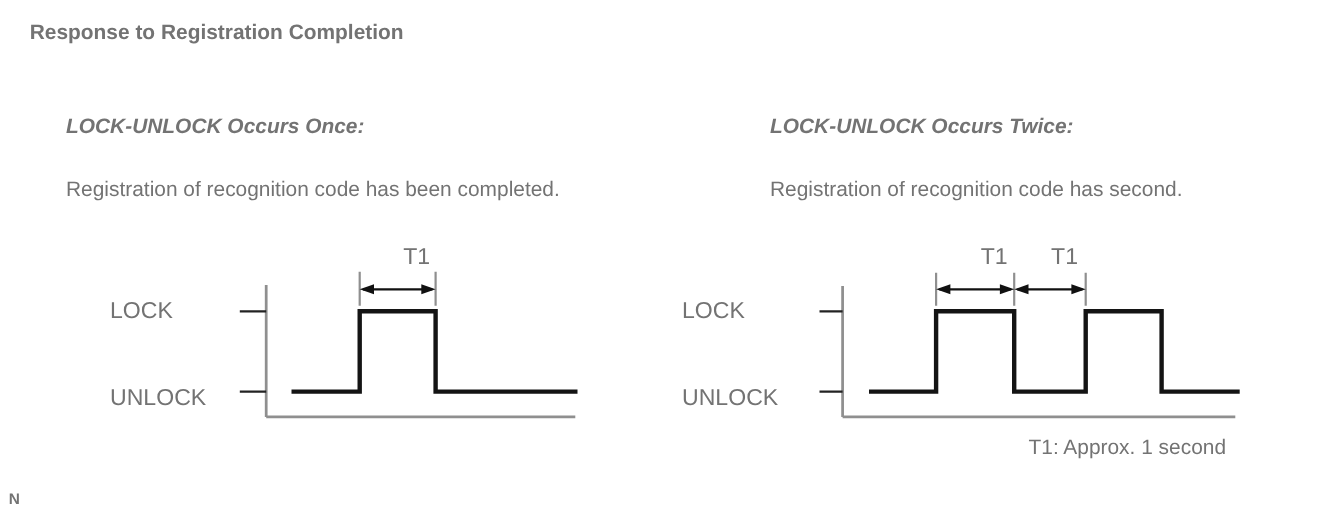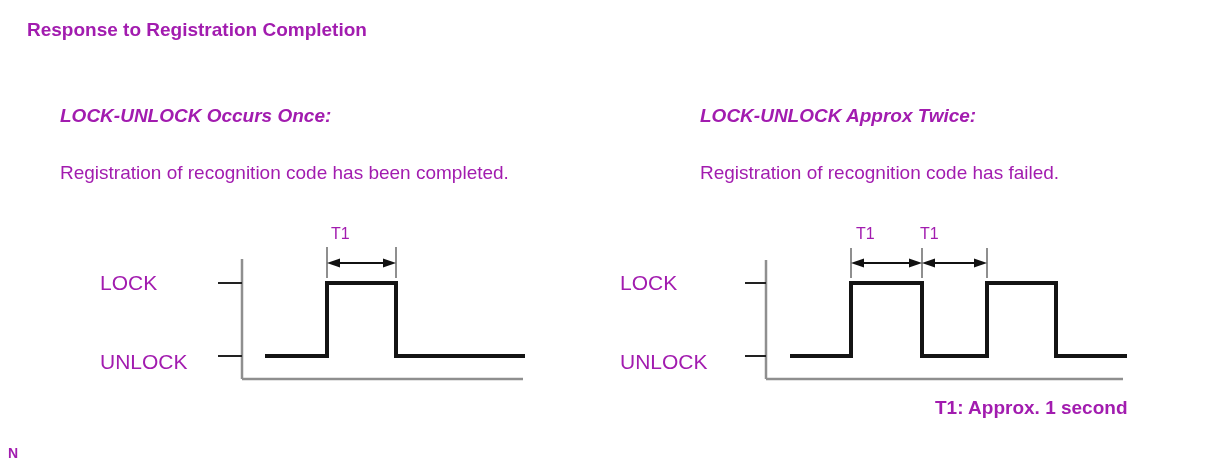--- a/index.html
+++ b/index.html
@@ -2,21 +2,21 @@
 <html><head>
 <meta charset="utf-8">
 <style>
   html, body { margin: 0; padding: 0; background: #ffffff; }
   .page {
     position: relative;
     width: 1208px;
     height: 472px;
     background: #ffffff;
     font-family: "Liberation Sans", sans-serif;
-    color: #a21caf;
+    color: #737373;
     overflow: hidden;
   }
   .page-title {
     position: absolute;
     left: 27px; top: 19px;
     font-size: 19px;
     font-weight: bold;
     margin: 0;
     white-space: nowrap;
   }
@@ -53,59 +53,58 @@
     height: 24px;
     white-space: nowrap;
   }
   .lock-pos   { top: 51px; }
   .unlock-pos { top: 130px; }
 
   .t1-label {
     position: absolute;
     width: 60px;
     top: 3px;
-    text-align: left;
-    font-size: 16px;
+    text-align: right;
+    font-size: 21px;
     line-height: 22px;
     white-space: nowrap;
   }
 
   .signal { fill: none; stroke: #141414; stroke-width: 4; }
   .frame  { stroke: #8f8f8f; stroke-width: 2.5; fill: none; }
   .ext    { stroke: #8f8f8f; stroke-width: 2; }
   .tick   { stroke: #222222; stroke-width: 2; }
   .dim    { stroke: #111111; stroke-width: 2; }
   .arrow  { fill: #111111; stroke: none; }
 
   .timing-note {
     position: absolute;
     left: 935px; top: 397px;
     font-size: 19px;
     white-space: nowrap;
-    font-weight: bold;
   }
   .page-marker {
     position: absolute;
     left: 8px; top: 445px;
     font-size: 14px;
     font-weight: bold;
   }
 </style>
 </head>
 <body>
 
 <div class="page">
 
   <h1 class="page-title">Response to Registration Completion</h1>
 
   <h2 class="section-heading col-left">LOCK-UNLOCK Occurs Once:</h2>
   <p class="section-desc col-left">Registration of recognition code has been completed.</p>
 
-  <h2 class="section-heading col-right">LOCK-UNLOCK Approx Twice:</h2>
-  <p class="section-desc col-right">Registration of recognition code has failed.</p>
+  <h2 class="section-heading col-right">LOCK-UNLOCK Occurs Twice:</h2>
+  <p class="section-desc col-right">Registration of recognition code has second.</p>
 
   <div class="diagram" id="diagram-once">
     <span class="sig-label lock-pos" style="width:115px;">LOCK</span>
     <span class="sig-label unlock-pos" style="width:115px;">UNLOCK</span>
     <span class="t1-label" style="left:231px;">T1</span>
 
     <svg width="440" height="172" viewBox="0 0 440 172">
       <g>
         <line class="frame" x1="142" y1="39" x2="142" y2="159"></line>
         <line class="frame" x1="142" y1="159" x2="423" y2="159"></line>

